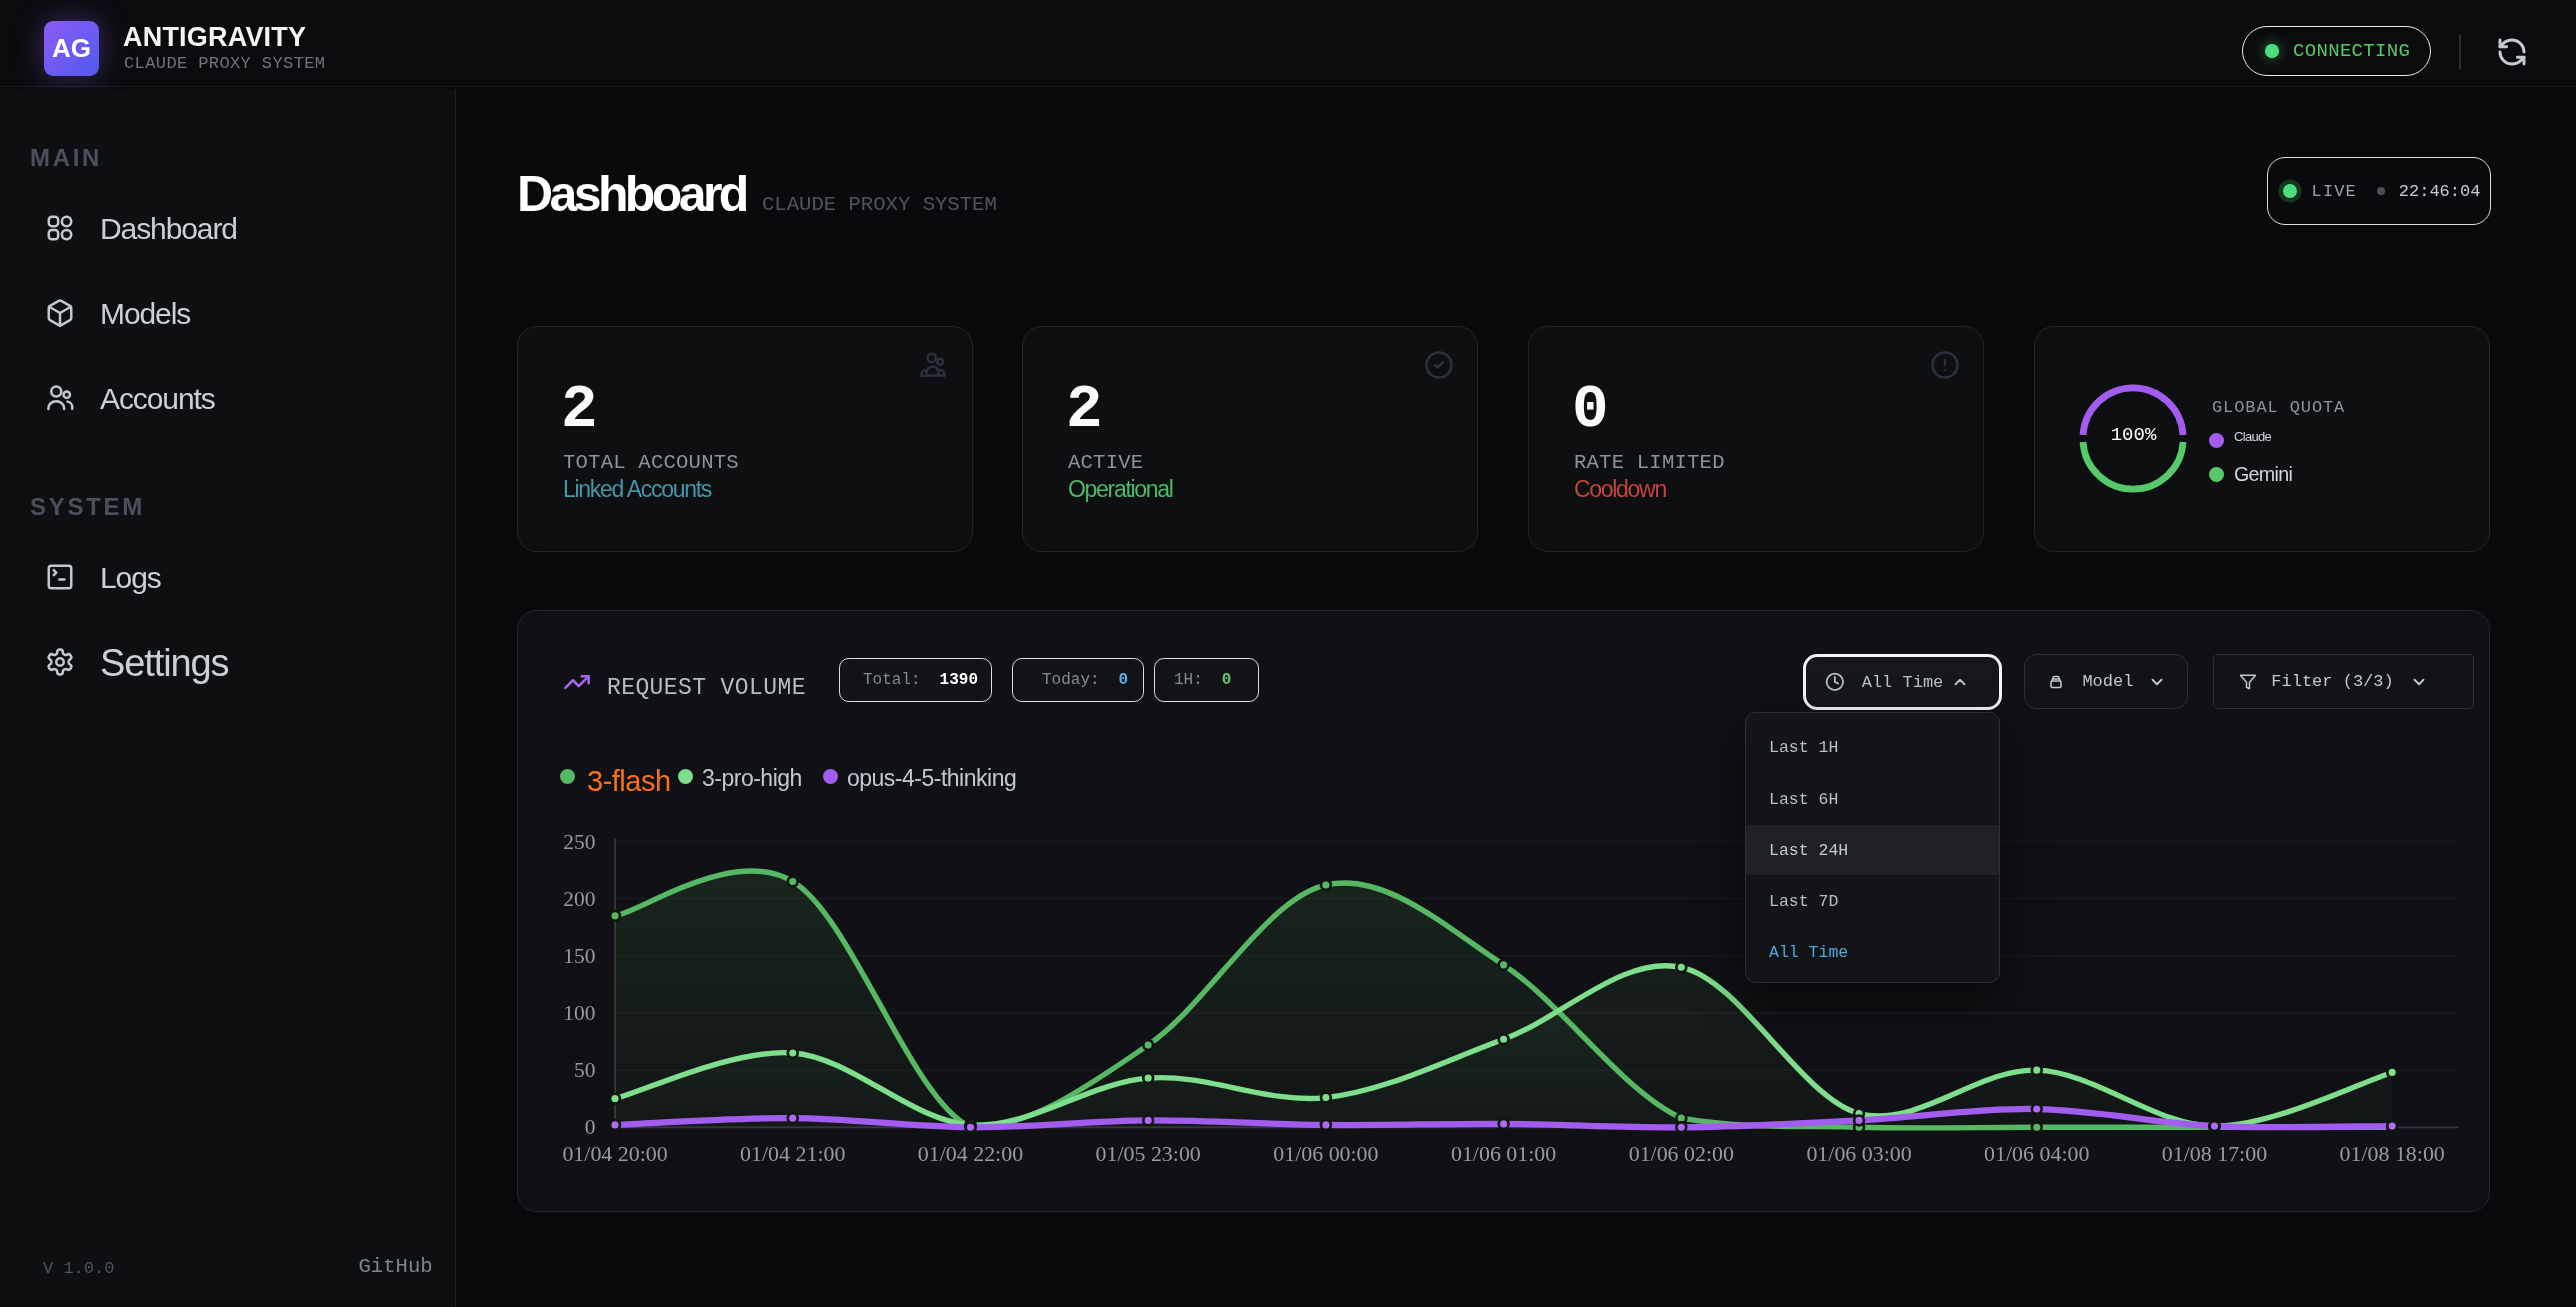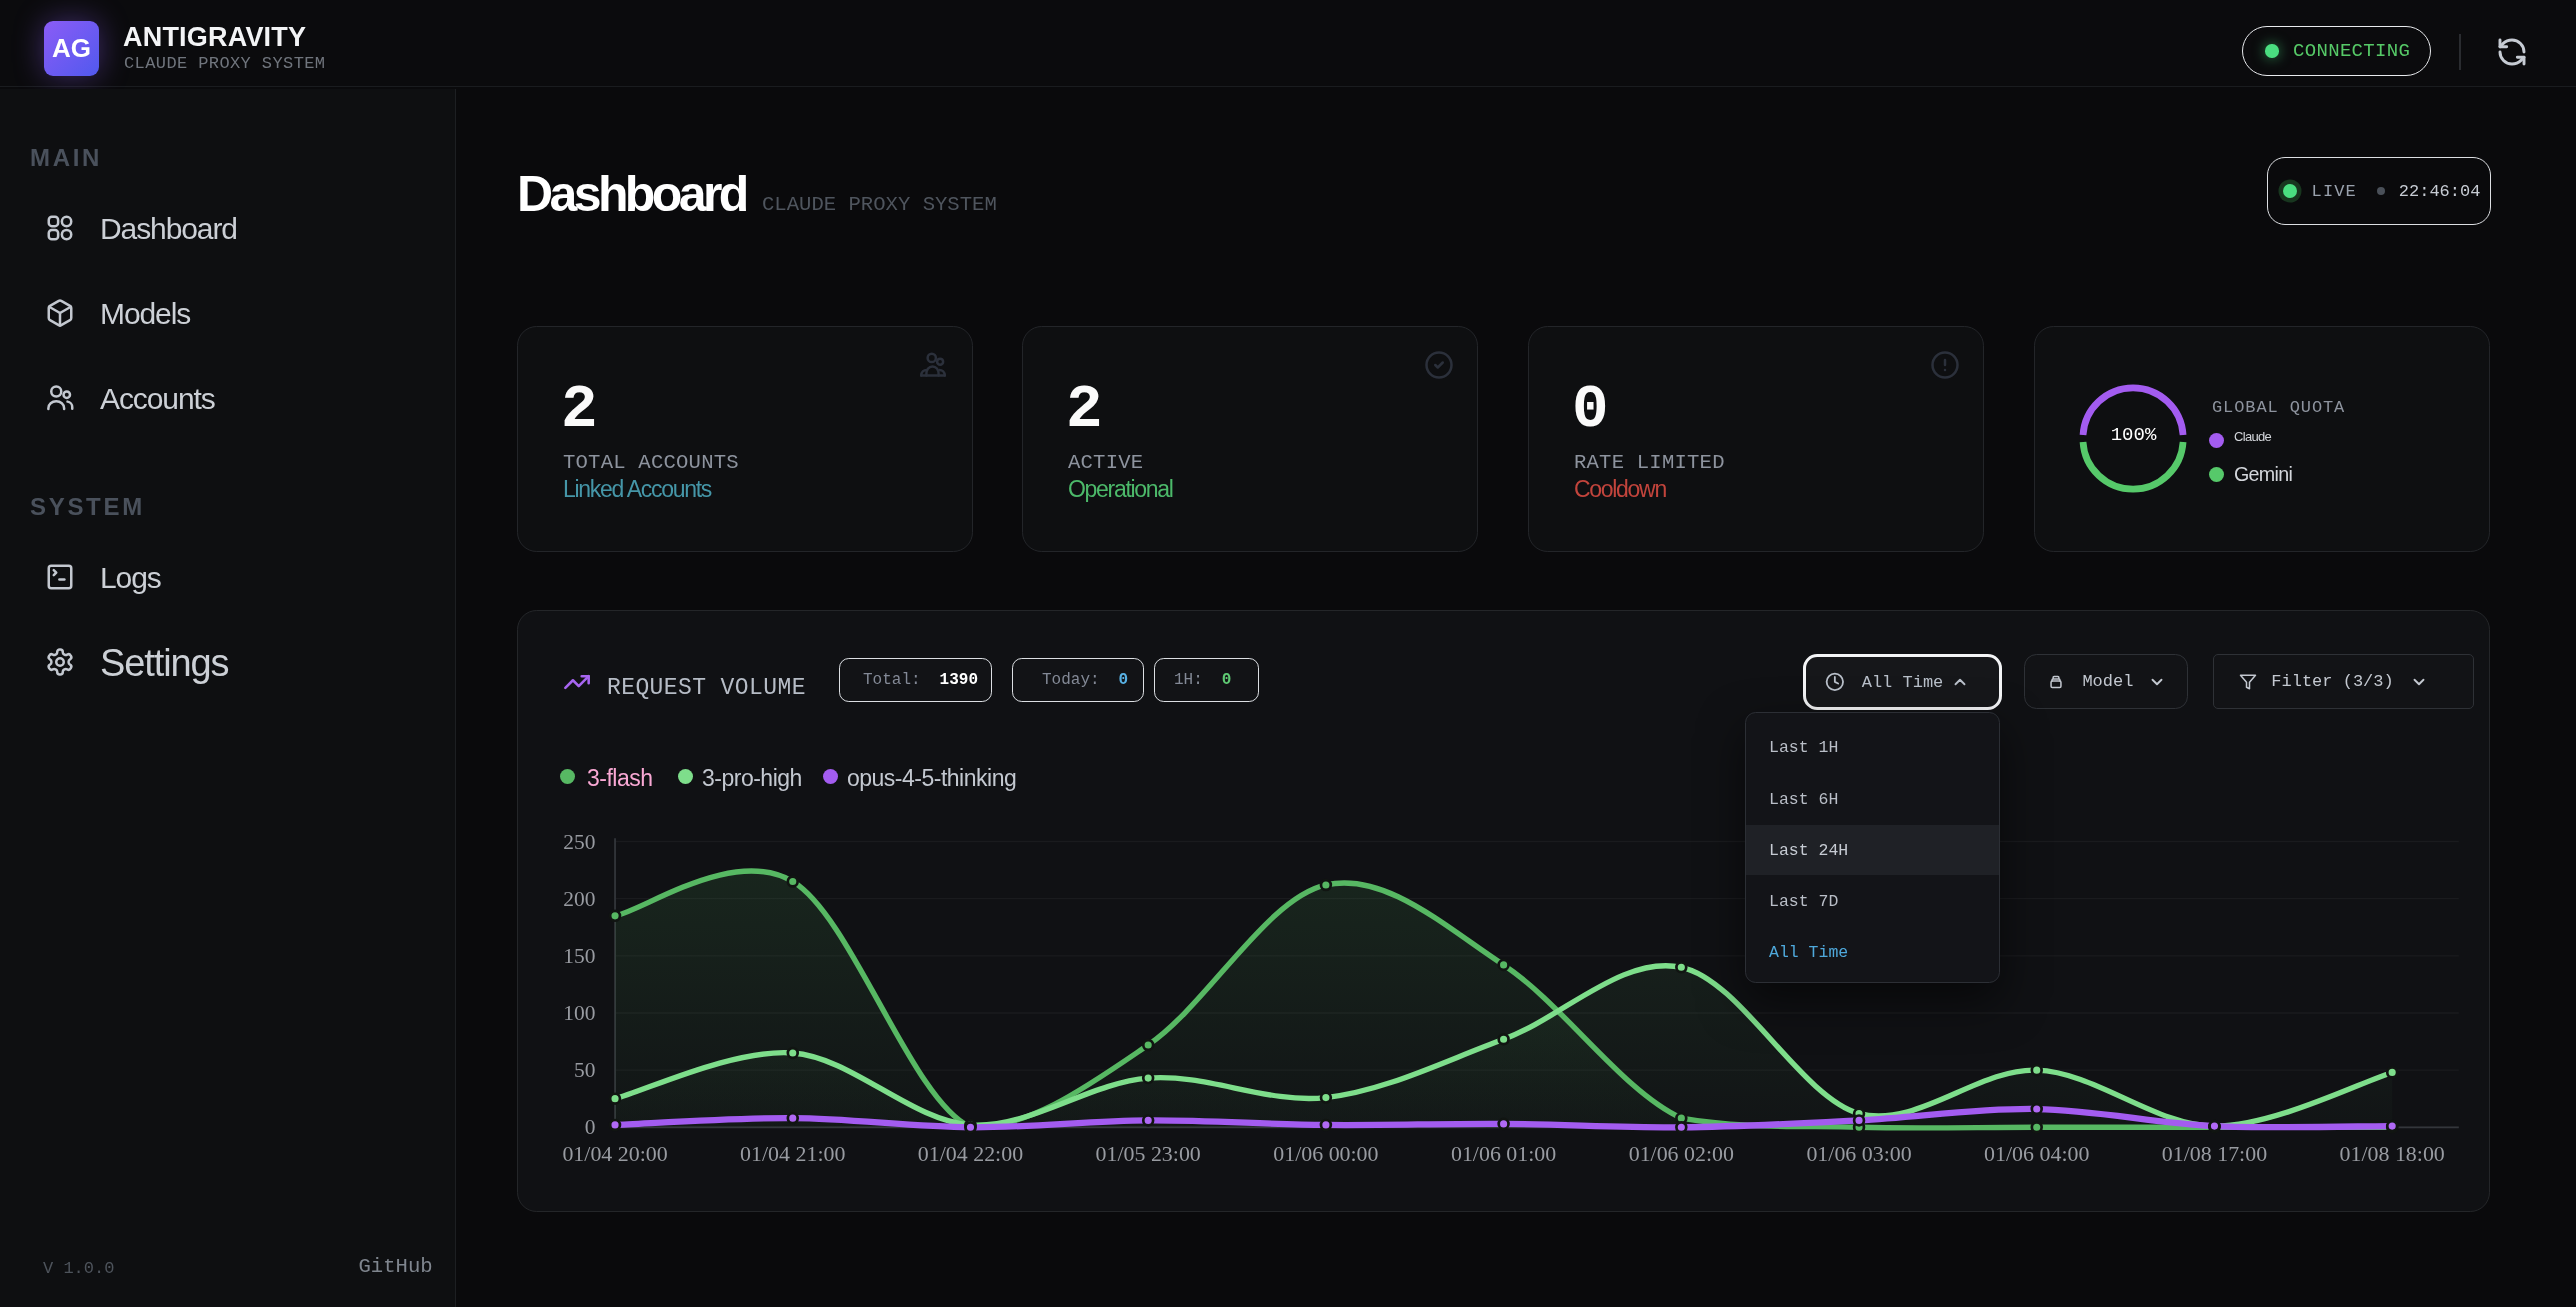--- a/index.html
+++ b/index.html
@@ -237,21 +237,21 @@
     <span style="margin-left:25px;width:18px;height:18px"><svg width="18" height="18" viewBox="0 0 24 24" fill="none" stroke="#c3c8d0" stroke-width="2" stroke-linecap="round" stroke-linejoin="round">
           <polygon points="22 3 2 3 10 12.46 10 19 14 21 14 12.46 22 3"></polygon>
         </svg></span>
     <span class="mono" style="font-size:17px;color:#c3c8d0;margin-left:14.3px">Filter (3/3)</span>
     <span style="margin-left:16px;width:18px;height:18px"><svg width="18" height="18" viewBox="0 0 24 24" fill="none" stroke="#c3c8d0" stroke-width="2.5" stroke-linecap="round" stroke-linejoin="round">
           <path d="m6 9 6 6 6-6"></path>
         </svg></span>
   </div>
 
   <div style="position:absolute;left:42px;top:158px;width:15px;height:15px;border-radius:50%;background:#57b863"></div>
-  <div style="position:absolute;left:69px;top:154px;font-size:23px;letter-spacing:-0.5px;color:#f9a8d4">3-flash</div>
+  <div style="position:absolute;left:69px;top:154px;font-size:29px;letter-spacing:-0.5px;color:#f97316">3-flash</div>
   <div style="position:absolute;left:160px;top:158px;width:15px;height:15px;border-radius:50%;background:#7ede8b"></div>
   <div style="position:absolute;left:184px;top:154px;font-size:23px;letter-spacing:-0.5px;color:#c3c8d0">3-pro-high</div>
   <div style="position:absolute;left:305px;top:158px;width:15px;height:15px;border-radius:50%;background:#a35cf0"></div>
   <div style="position:absolute;left:329px;top:154px;font-size:23px;letter-spacing:-0.5px;color:#c3c8d0">opus-4-5-thinking</div>
 </div>
 
 <div class="mono" style="position:absolute;left:1745px;top:712px;width:255px;height:271px;background:#131418;border:1.8px solid #2c2f35;border-radius:10.7px;box-shadow:0 18px 45px rgba(0,0,0,0.55);overflow:hidden">
   <div style="position:absolute;left:0px;top:9.8px;width:100%;height:50px;display:flex;align-items:center">
       <span style="margin-left:23px;font-size:16.5px;color:#b9bec7">Last 1H</span>
     </div>

